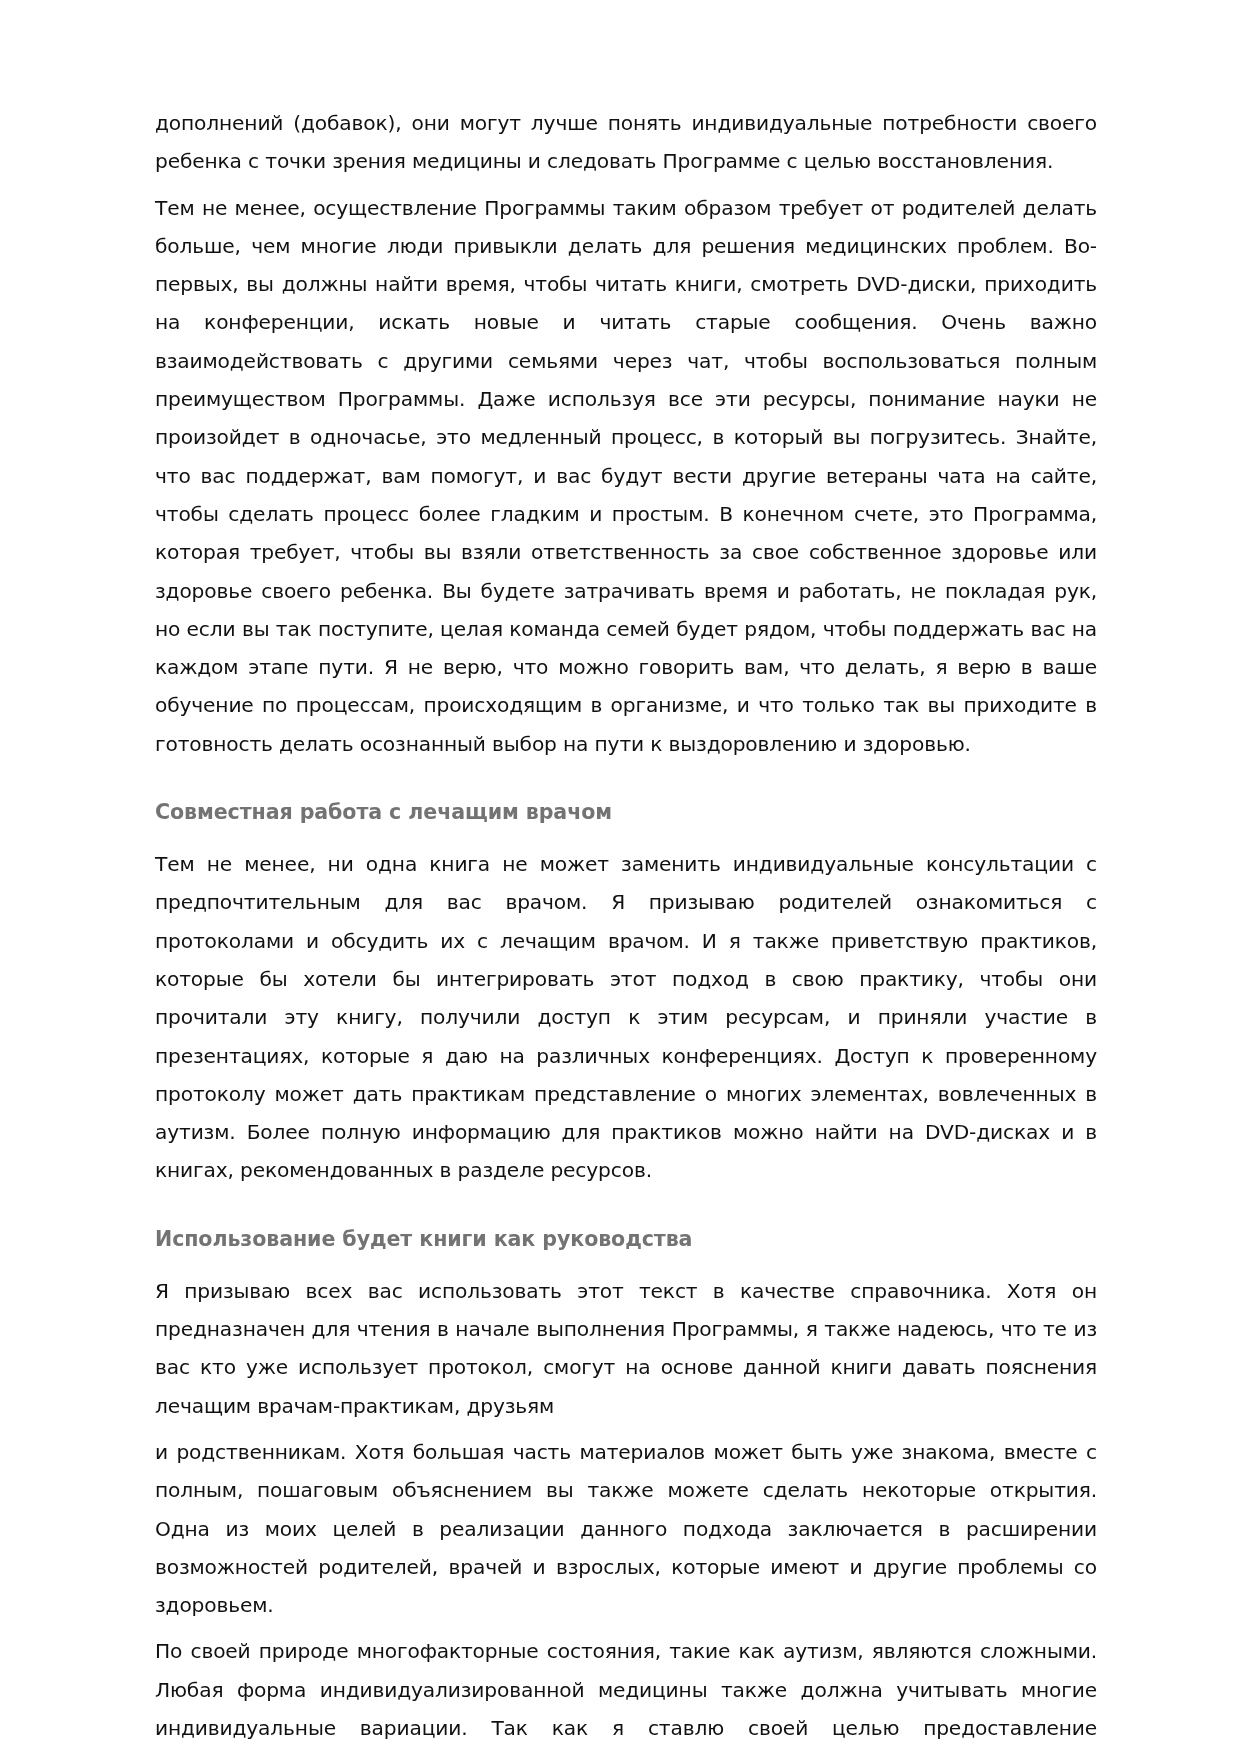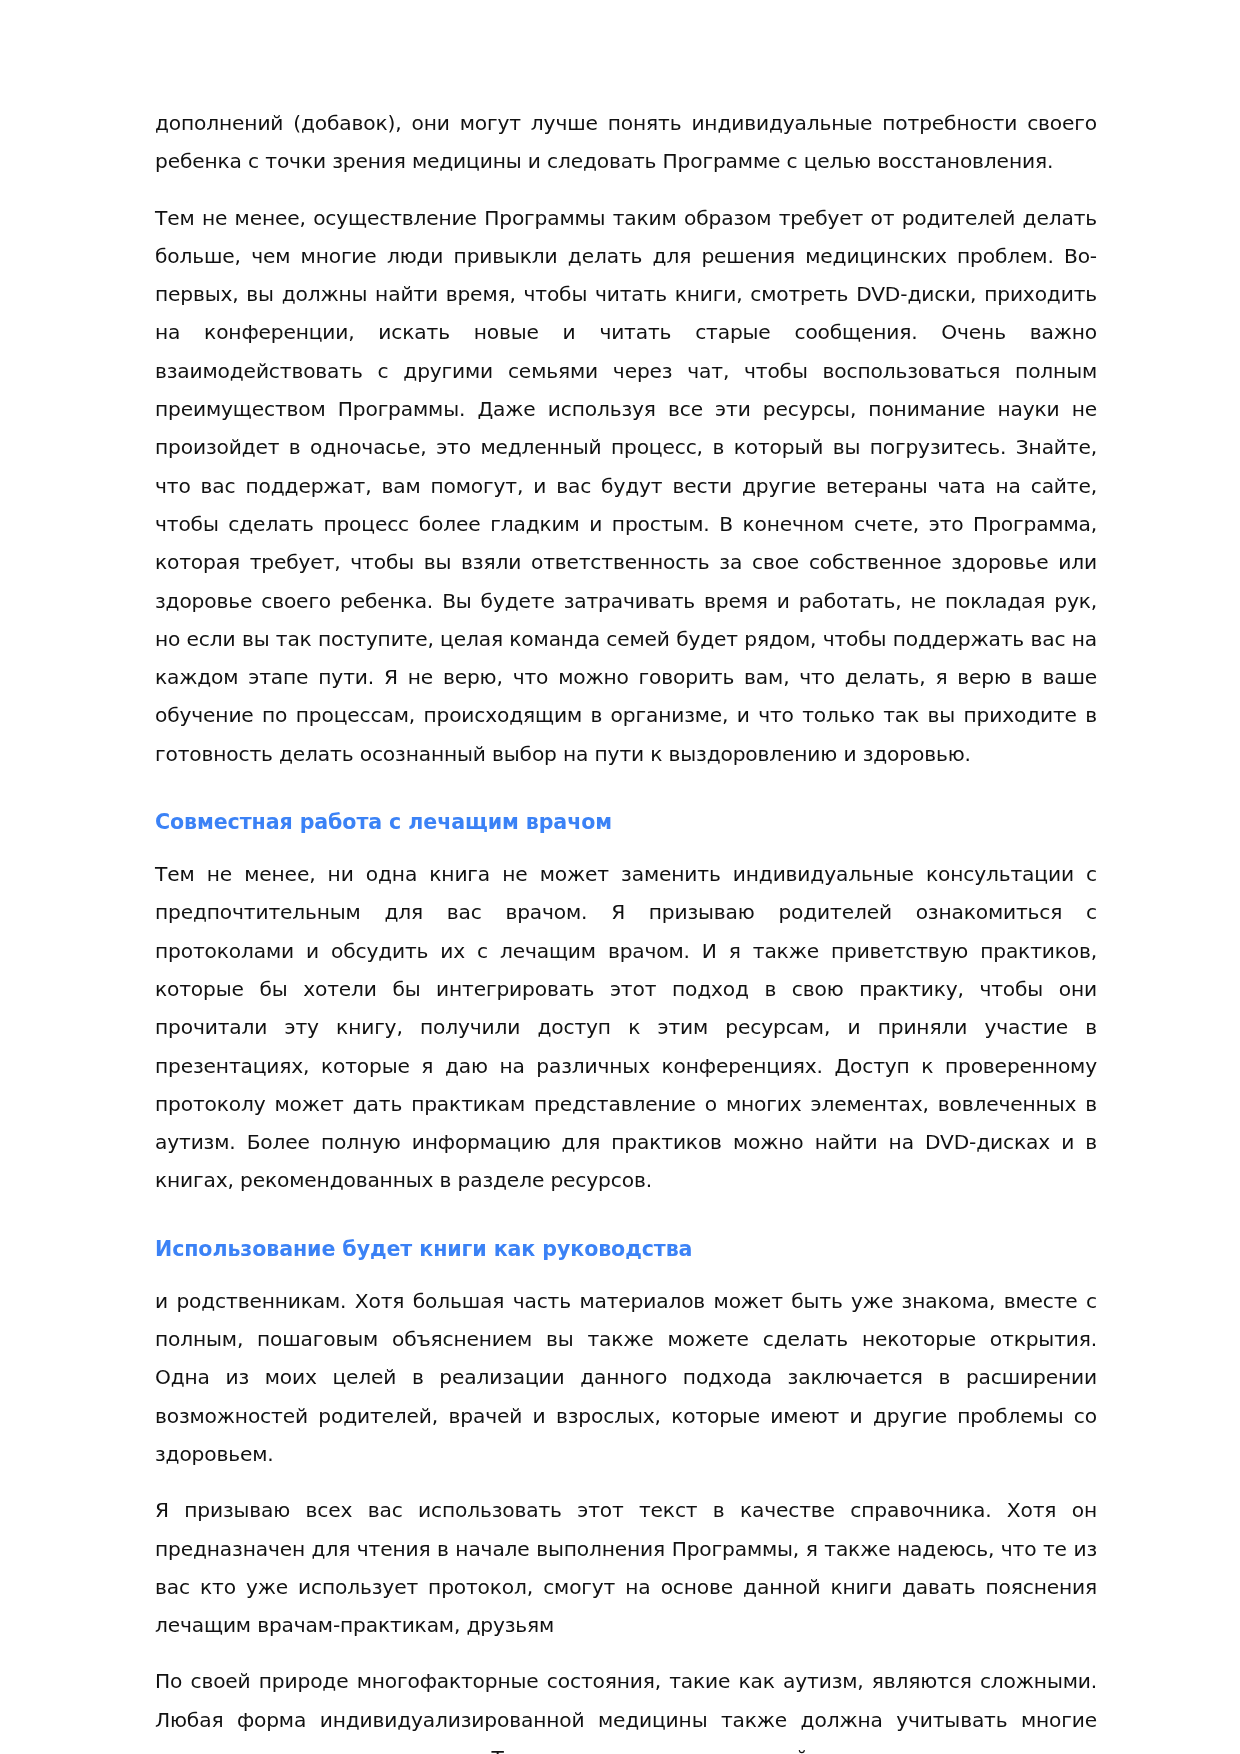--- a/index.html
+++ b/index.html
@@ -28,48 +28,48 @@
     line-height: 38.3px;
     text-align: justify;
     text-justify: inter-word;
     letter-spacing: -0.15px;
     word-spacing: 0px;
     color: #111111;
     -webkit-hyphens: none;
     hyphens: none;
   }
   p.para + p.para {
-    margin-top: 18px;
+    margin-top: 8px;
   }
   h2.heading {
     margin: 34px 0 18px 0;
     font-size: 20.6px;
     line-height: 30px;
     font-weight: bold;
     text-align: left;
     letter-spacing: -0.1px;
-    color: #3b82f6;
+    color: #737373;
   }
 </style>
 </head>
 <body>
 
 <div class="page">
   <div class="doc-body">
 
     <p class="para">дополнений (добавок), они могут лучше понять индивидуальные потребности своего ребенка с точки зрения медицины и следовать Программе с целью восстановления.</p>
 
     <p class="para">Тем не менее, осуществление Программы таким образом требует от родителей делать больше, чем многие люди привыкли делать для решения медицинских проблем. Во-первых, вы должны найти время, чтобы читать книги, смотреть DVD-диски, приходить на конференции, искать новые и читать старые сообщения. Очень важно взаимодействовать с другими семьями через чат, чтобы воспользоваться полным преимуществом Программы. Даже используя все эти ресурсы, понимание науки не произойдет в одночасье, это медленный процесс, в который вы погрузитесь. Знайте, что вас поддержат, вам помогут, и вас будут вести другие ветераны чата на сайте, чтобы сделать процесс более гладким и простым. В конечном счете, это Программа, которая требует, чтобы вы взяли ответственность за свое собственное здоровье или здоровье своего ребенка. Вы будете затрачивать время и работать, не покладая рук, но если вы так поступите, целая команда семей будет рядом, чтобы поддержать вас на каждом этапе пути. Я не верю, что можно говорить вам, что делать, я верю в ваше обучение по процессам, происходящим в организме, и что только так вы приходите в готовность делать осознанный выбор на пути к выздоровлению и здоровью.</p>
 
     <h2 class="heading">Совместная работа с лечащим врачом</h2>
 
     <p class="para">Тем не менее, ни одна книга не может заменить индивидуальные консультации с предпочтительным для вас врачом. Я призываю родителей ознакомиться с протоколами и обсудить их с лечащим врачом. И я также приветствую практиков, которые бы хотели бы интегрировать этот подход в свою практику, чтобы они прочитали эту книгу, получили доступ к этим ресурсам, и приняли участие в презентациях, которые я даю на различных конференциях. Доступ к проверенному протоколу может дать практикам представление о многих элементах, вовлеченных в аутизм. Более полную информацию для практиков можно найти на DVD-дисках и в книгах, рекомендованных в разделе ресурсов.</p>
 
     <h2 class="heading">Использование будет книги как руководства</h2>
 
+    <p class="para">Я призываю всех вас использовать этот текст в качестве справочника. Хотя он предназначен для чтения в начале выполнения Программы, я также надеюсь, что те из вас кто уже использует протокол, смогут на основе данной книги давать пояснения лечащим врачам-практикам, друзьям</p>
+
     <p class="para">и родственникам. Хотя большая часть материалов может быть уже знакома, вместе с полным, пошаговым объяснением вы также можете сделать некоторые открытия. Одна из моих целей в реализации данного подхода заключается в расширении возможностей родителей, врачей и взрослых, которые имеют и другие проблемы со здоровьем.</p>
-
-    <p class="para">Я призываю всех вас использовать этот текст в качестве справочника. Хотя он предназначен для чтения в начале выполнения Программы, я также надеюсь, что те из вас кто уже использует протокол, смогут на основе данной книги давать пояснения лечащим врачам-практикам, друзьям</p>
 
     <p class="para">По своей природе многофакторные состояния, такие как аутизм, являются сложными. Любая форма индивидуализированной медицины также должна учитывать многие индивидуальные вариации. Так как я ставлю своей целью предоставление медицинской поддержки и предоставление дополнительных полномочий в лечении, я стремлюсь</p>
 
   </div>
 </div>
 
 </body></html>

